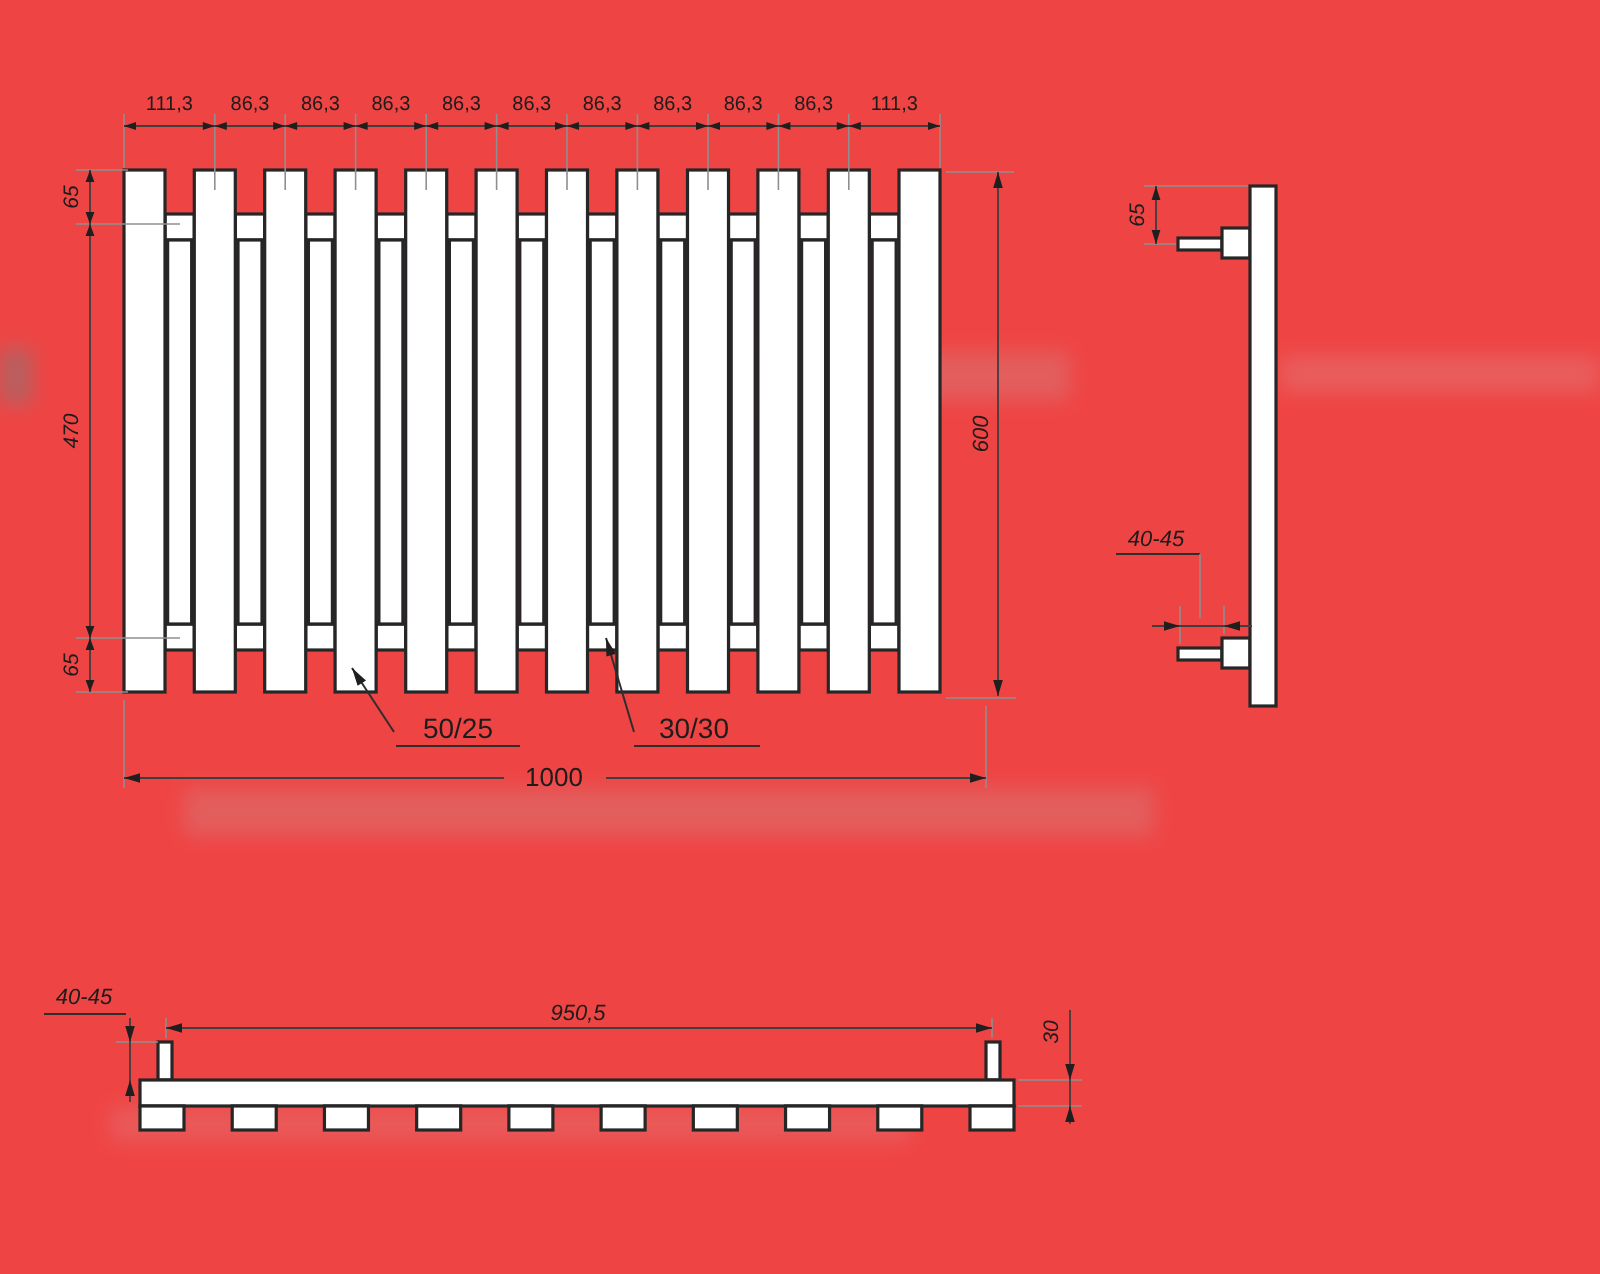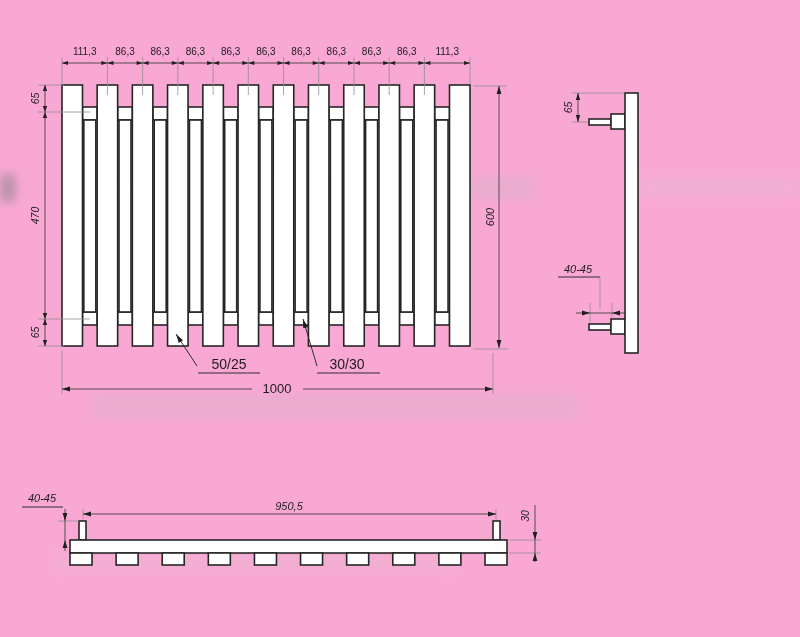--- a/index.html
+++ b/index.html
@@ -1,16 +1,16 @@
 <!DOCTYPE html>
 <html><head>
 <meta charset="utf-8">
 <style>
   html,body{margin:0;padding:0;background:#ffffff;}
-  .canvas-wrap{position:relative;width:800px;height:637px;background:#f9a8d4;overflow:hidden;
+  .canvas-wrap{position:relative;width:800px;height:637px;background:#ef4444;overflow:hidden;
     font-family:"Liberation Sans",sans-serif;}
   svg text{font-family:"Liberation Sans",sans-serif;fill:#1c1c1c;}
   .dim-t{font-size:10px;}
   .dim-big{font-size:13px;}
   .dim-i{font-size:11px;font-style:italic;}
   .dim-i-s{font-size:10.5px;font-style:italic;}
   .lbl{font-size:14px;}
   .outline{fill:#ffffff;stroke:#262626;stroke-width:1.6;}
   .thin{stroke:#3f3f3f;stroke-width:0.9;fill:none;}
   .ext{stroke:#8f8f8f;stroke-width:0.8;fill:none;}

